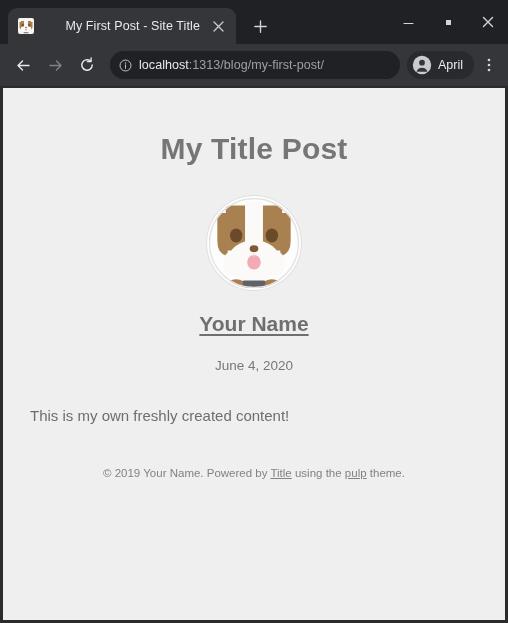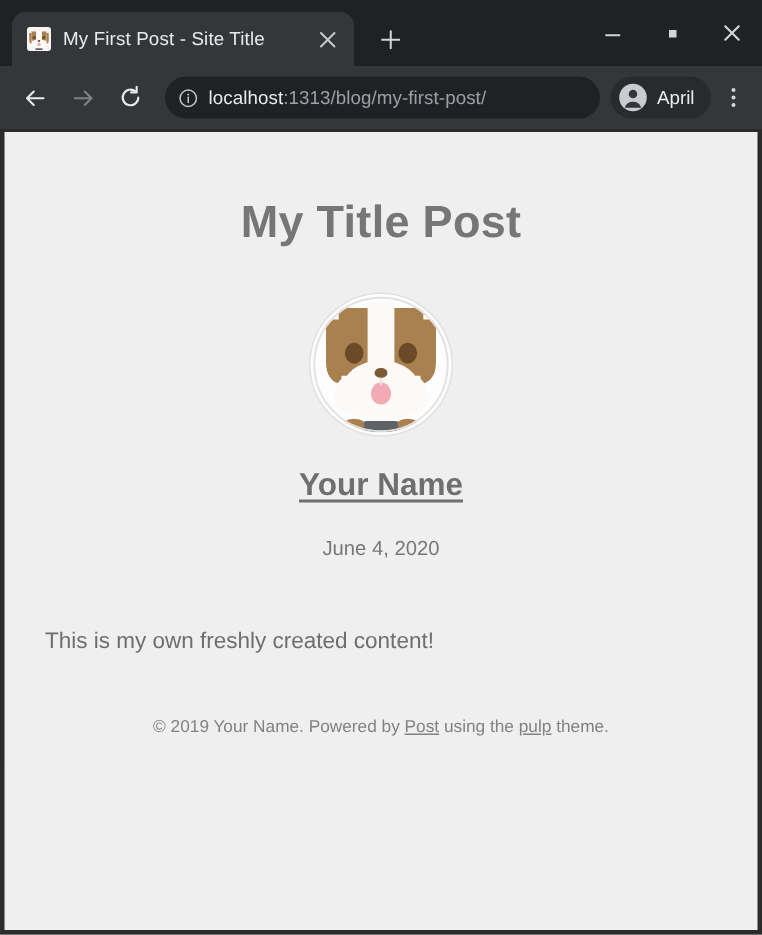--- a/index.html
+++ b/index.html
@@ -27,20 +27,21 @@
 
   
   .tab-strip {
     height: 44px;
     background: #202124;
     display: flex;
     align-items: flex-end;
     padding-left: 8px;
     position: relative;
     flex-shrink: 0;
+    text-align: right;
   }
 
   .tab {
     height: 36px;
     min-width: 228px;
     max-width: 228px;
     background: #35363a;
     border-radius: 9px 9px 0 0;
     display: flex;
     align-items: center;
@@ -248,21 +249,21 @@
   .post-date {
     text-align: center;
     font-size: 13.5px;
     color: #787878;
     margin-top: 22px;
   }
 
   .post-body {
     font-size: 15px;
     color: #6e6e6e;
-    margin-top: 44px;
+    margin-top: 32px;
     padding-left: 1px;
     line-height: 1.5;
   }
 
   .footer {
     text-align: center;
     font-size: 11.5px;
     color: #828282;
     margin-top: 39px;
   }
@@ -424,18 +425,18 @@
       </div>
 
       <div class="author-wrap">
         <span class="author-link">Your Name</span>
       </div>
 
       <div class="post-date">June 4, 2020</div>
 
       <p class="post-body">This is my own freshly created content!</p>
 
-      <div class="footer"><span>© 2019 Your Name. Powered by </span><a>Post</a><span> using the </span><a>pulp</a><span> theme.</span></div>
+      <div class="footer"><span>© 2019 Your Name. Powered by </span><a>Title</a><span> using the </span><a>pulp</a><span> theme.</span></div>
 
     </div>
   </div>
 
 </div>
 
 </body></html>

